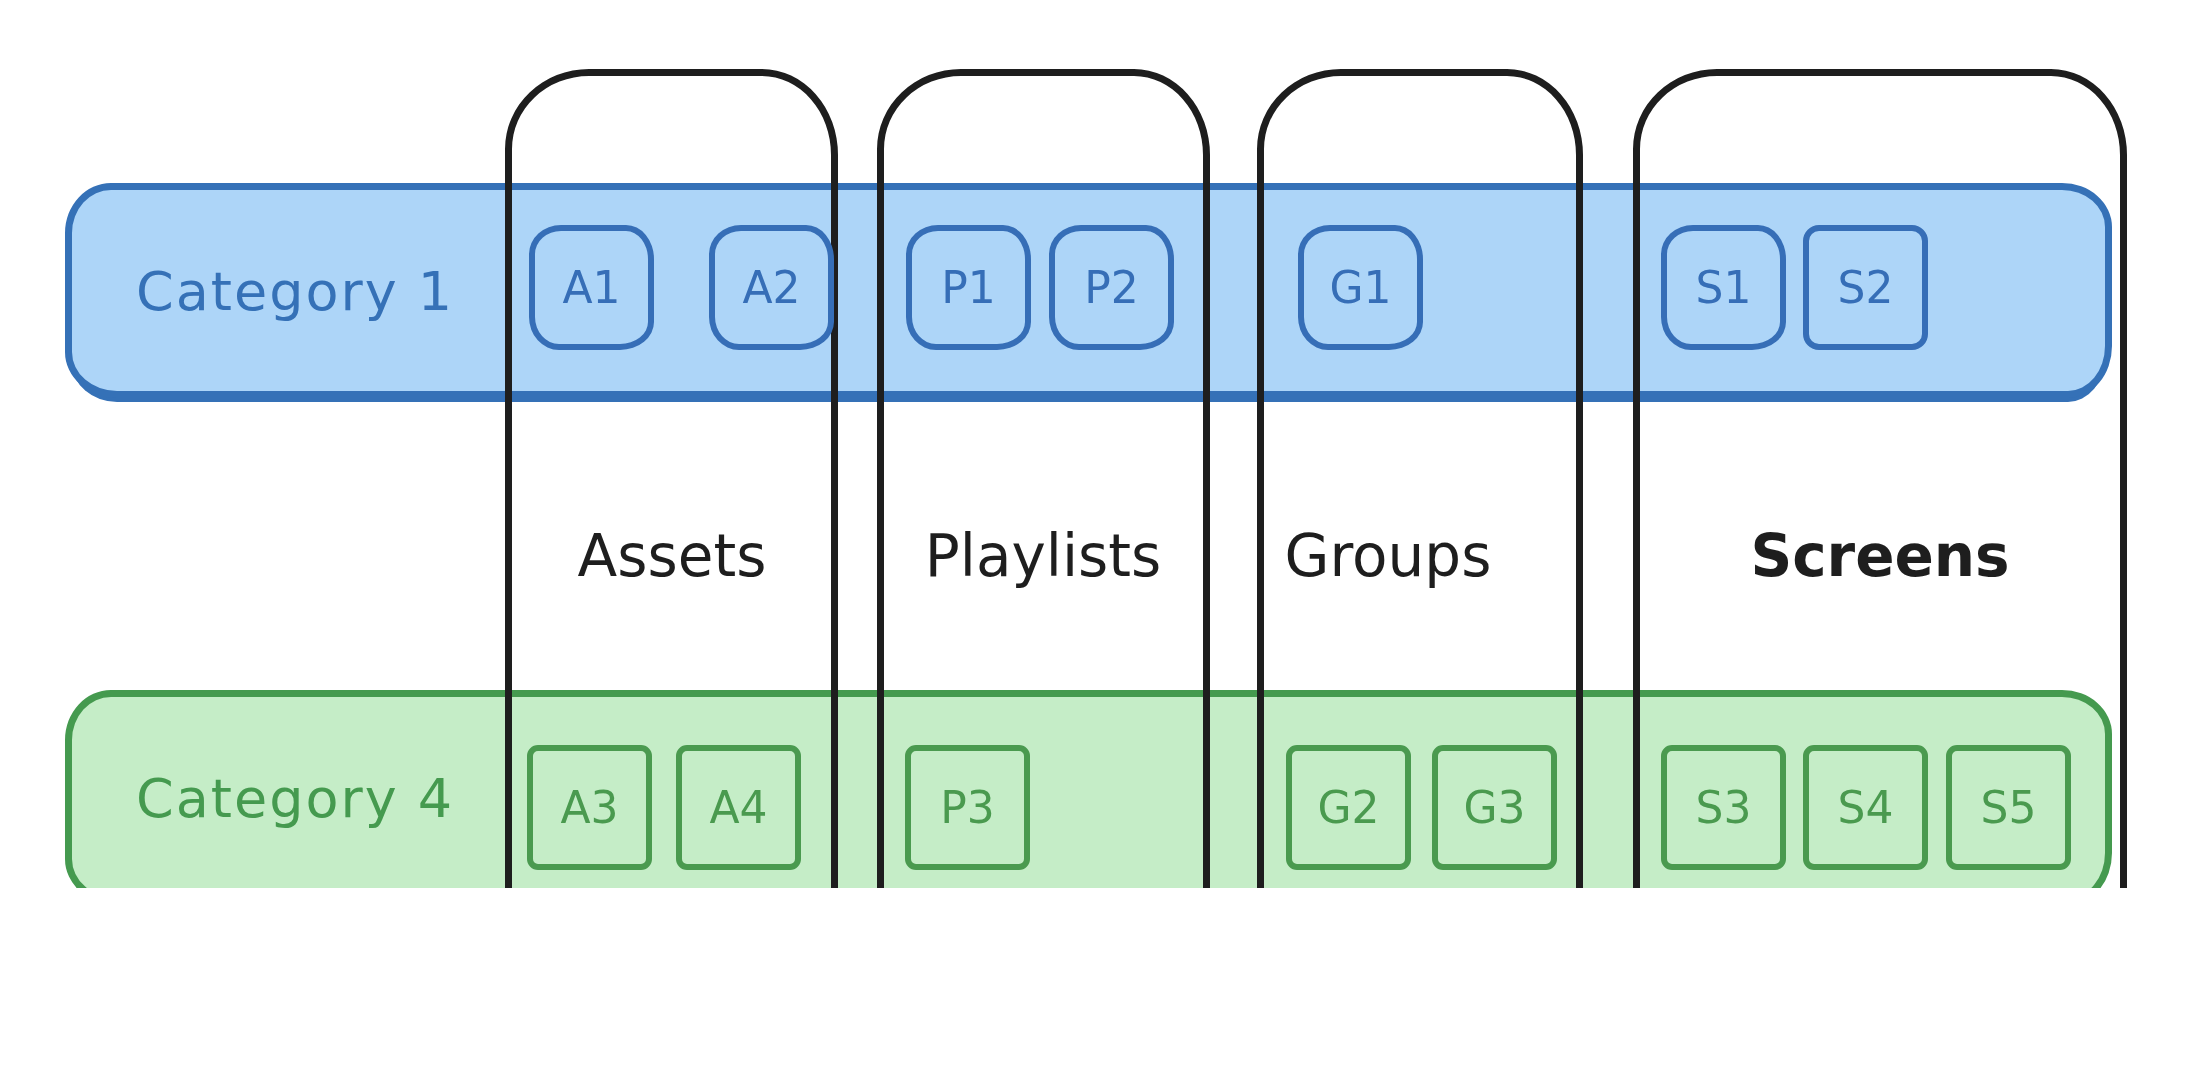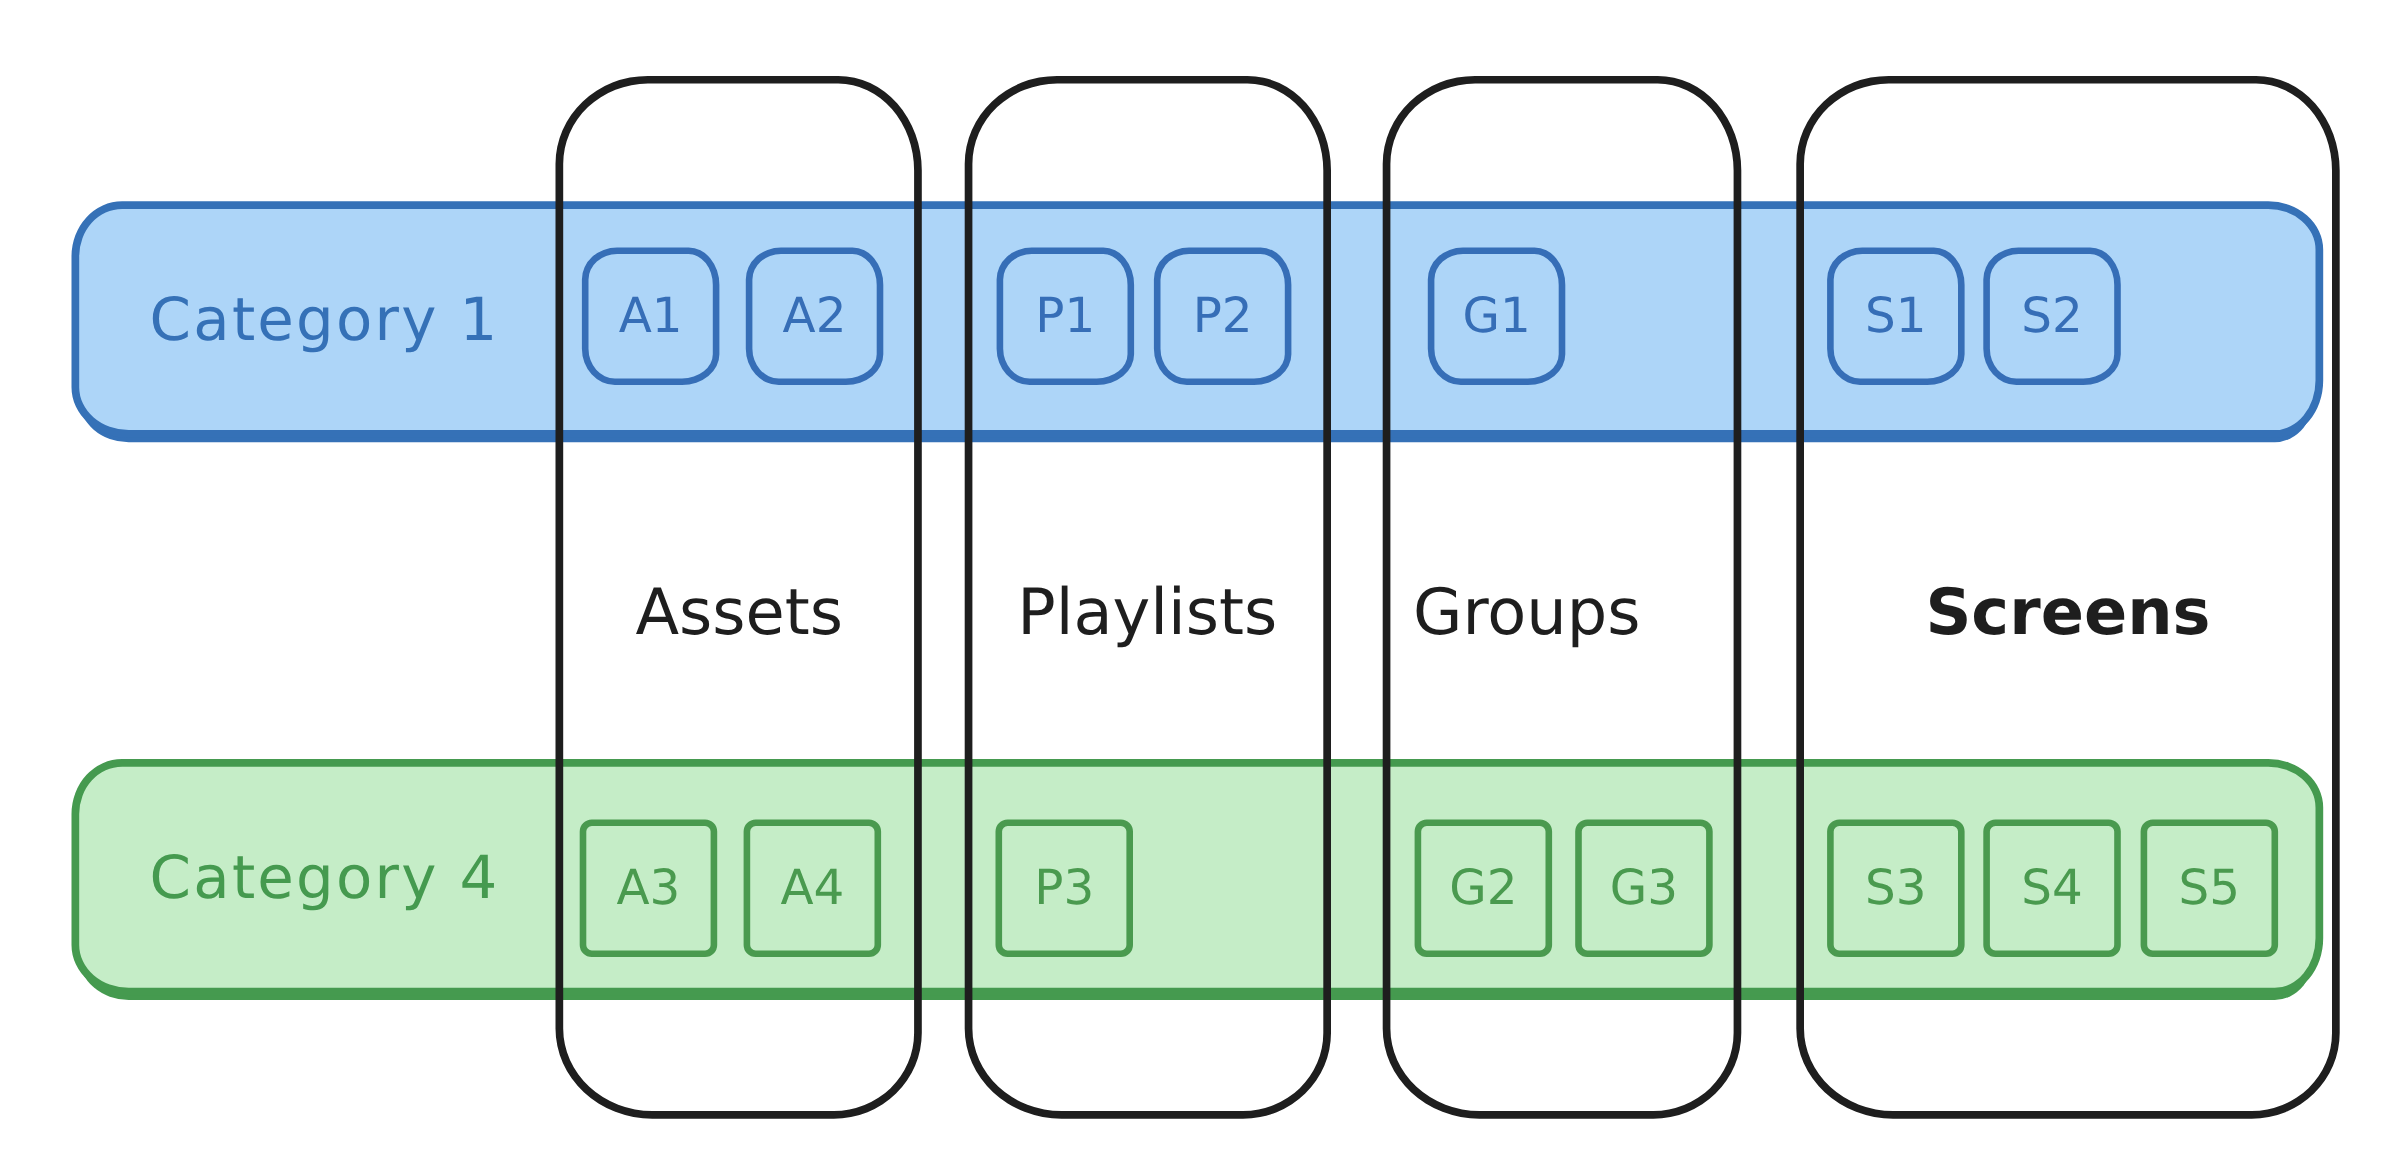--- a/index.html
+++ b/index.html
@@ -2,21 +2,21 @@
 <html><head>
 <meta charset="utf-8">
 <style>
   * { box-sizing: border-box; margin: 0; padding: 0; }
   html, body { background: #ffffff; }
   body { font-family: "DejaVu Sans", "Liberation Sans", sans-serif; }
 
   .canvas {
     position: relative;
     width: 2188px;
-    height: 1066px;
+    height: 888px;
     background: #ffffff;
     overflow: hidden;
   }
 
   
   .column {
     position: absolute;
     top: 69px;
     height: 948px;
     border: 7px solid #1e1e1e;
@@ -114,26 +114,26 @@
   <div class="column col-playlists"></div>
   <div class="column col-groups"></div>
   <div class="column col-screens"></div>
 
   <div class="col-label lbl-assets">Assets</div>
   <div class="col-label lbl-playlists">Playlists</div>
   <div class="col-label lbl-groups">Groups</div>
   <div class="col-label lbl-screens">Screens</div>
 
   <div class="box box-blue row1" style="left:529px;">A1</div>
-  <div class="box box-blue row1" style="left:678px;">A2</div>
+  <div class="box box-blue row1" style="left:709px;">A2</div>
   <div class="box box-blue row1" style="left:906px;">P1</div>
   <div class="box box-blue row1" style="left:1049px;">P2</div>
   <div class="box box-blue row1" style="left:1298px;">G1</div>
   <div class="box box-blue row1" style="left:1661px;">S1</div>
-  <div class="box box-blue row1" style="left:1803px;">S2</div>
+  <div class="box box-blue row1" style="left:1803px;border-radius:16px;">S2</div>
 
   <div class="box box-green row2" style="left:527px;">A3</div>
   <div class="box box-green row2" style="left:676px;">A4</div>
   <div class="box box-green row2" style="left:905px;">P3</div>
   <div class="box box-green row2" style="left:1286px;">G2</div>
   <div class="box box-green row2" style="left:1432px;">G3</div>
   <div class="box box-green row2" style="left:1661px;">S3</div>
   <div class="box box-green row2" style="left:1803px;">S4</div>
   <div class="box box-green row2" style="left:1946px;">S5</div>
 

